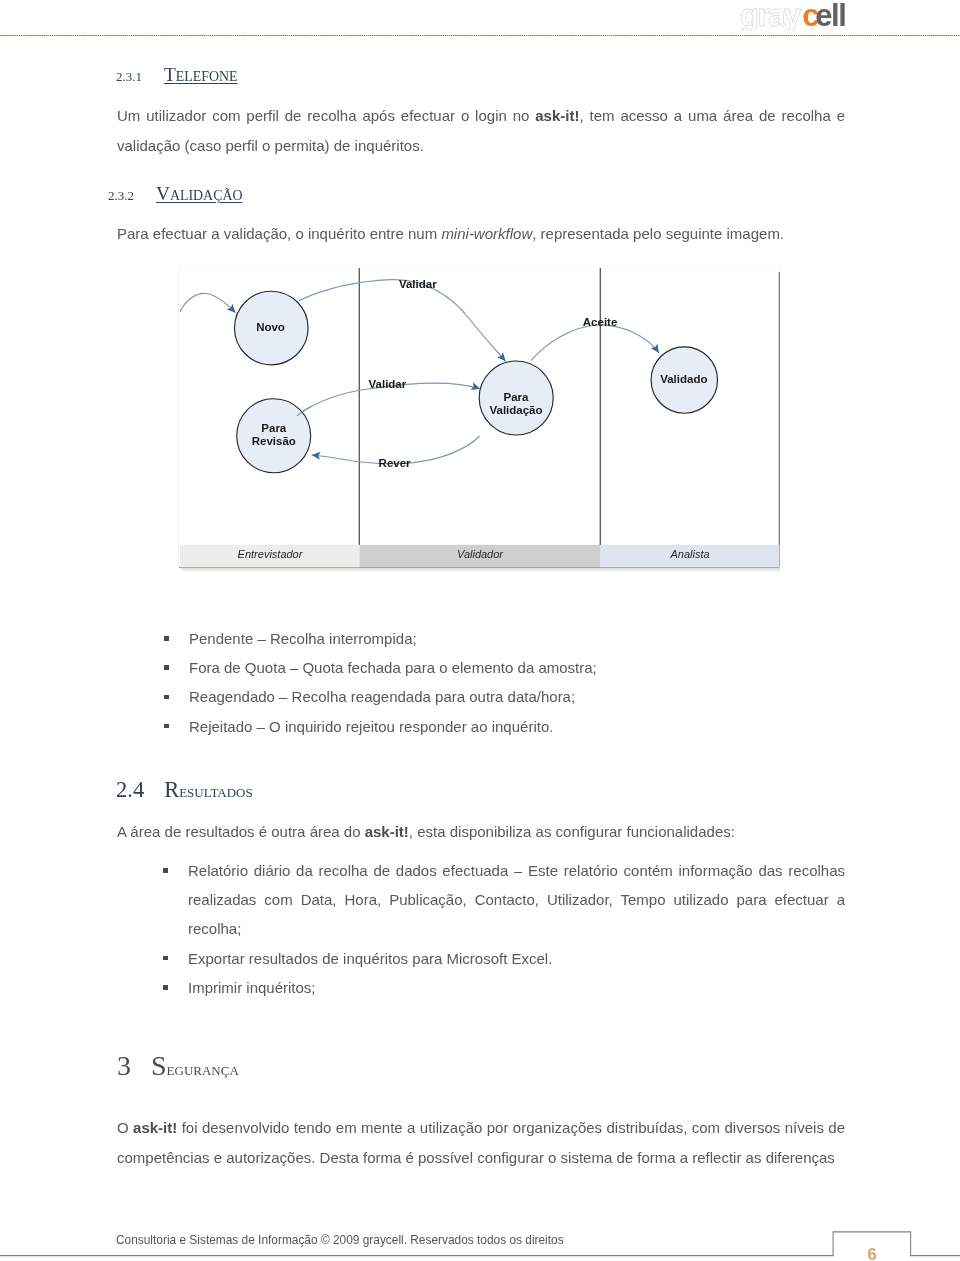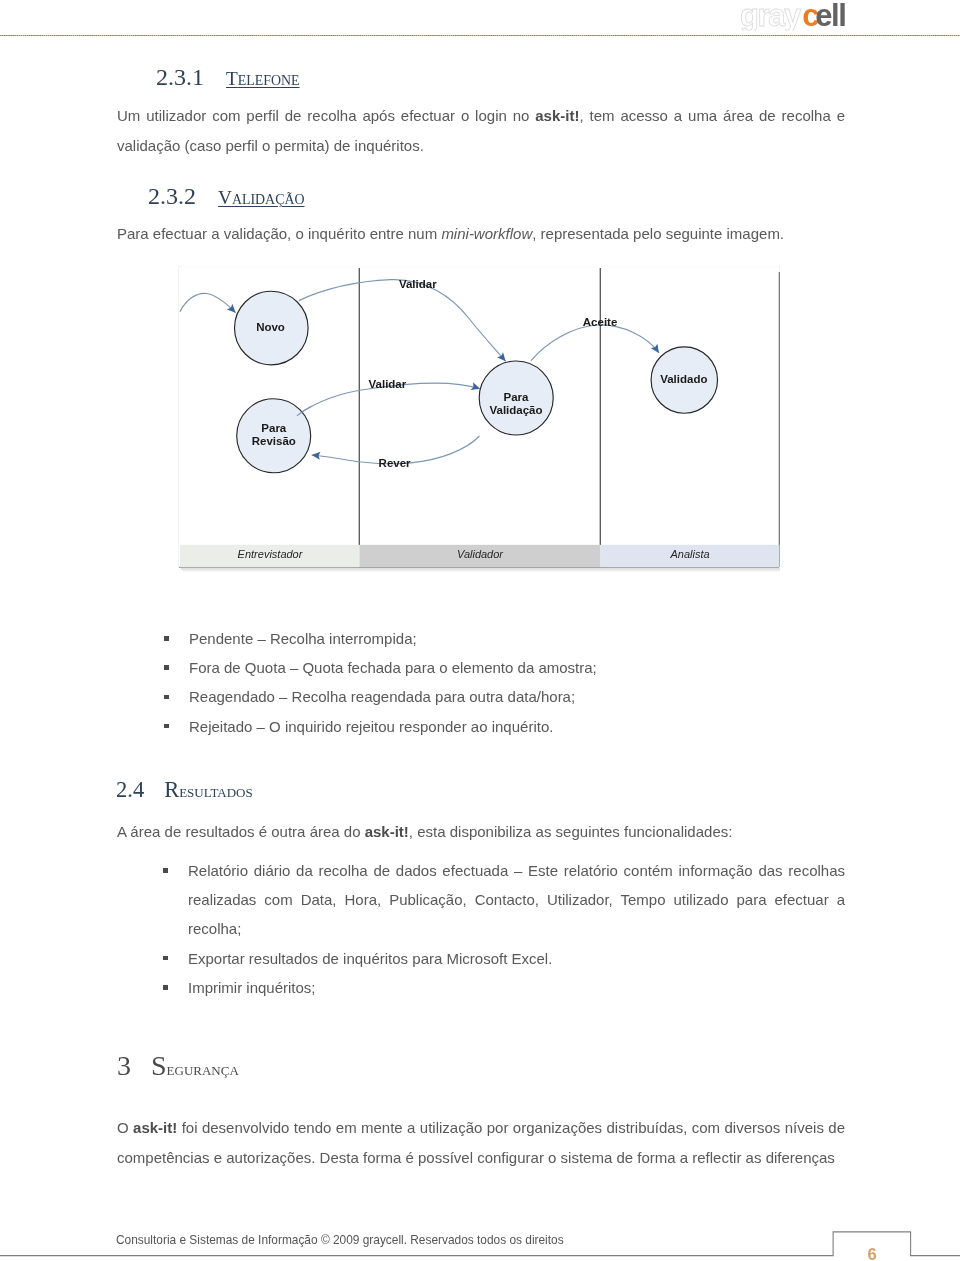--- a/index.html
+++ b/index.html
@@ -21,21 +21,21 @@
   .logo .lg-ell{fill:#636363;letter-spacing:-1.4px;}
   .hdr-dots{position:absolute;left:0;top:32px;width:960px;height:7px;
     background-image:
       radial-gradient(circle at 0.9px 3.5px, #8d7f66 0.62px, rgba(255,252,243,0) 0.95px),
       linear-gradient(#fffdf7,#fffdf7);
     background-size:2.08px 7px, 100% 100%;background-repeat:repeat-x, no-repeat;}
 
   
   .h3{position:absolute;font-family:"Liberation Serif",serif;color:#2e4159;
       white-space:nowrap;}
-  .h3 .num{font-size:24px;margin-left:40px;}
+  .h3 .num{font-size:13px;}
   .h3 .ttl{font-size:19.3px;text-decoration:underline;text-decoration-thickness:1.1px;
            text-underline-offset:2.2px;text-decoration-color:#2e4159;}
   .h3 .ttl .sc{font-size:13.9px;}
   .gap{display:inline-block;width:18px;}
   .gap-lg{width:16px;}
 
   .h2{position:absolute;font-family:"Liberation Serif",serif;color:#2e4159;white-space:nowrap;}
   .h2 .num{font-size:22.5px;}
   .h2 .ttl{font-size:22.5px;}
   .h2 .ttl .sc{font-size:13px;}
@@ -165,21 +165,21 @@
     <div class="bitem"><span>Fora de Quota – Quota fechada para o elemento da amostra;</span></div>
     <div class="bitem"><span>Reagendado – Recolha reagendada para outra data/hora;</span></div>
     <div class="bitem"><span>Rejeitado – O inquirido rejeitou responder ao inquérito.</span></div>
   </div>
 
   <div class="h2" style="left:116px;top:777px;">
     <span class="num">2.4</span>
     <span class="gap gap-lg"></span><span class="ttl"><span>R</span><span class="sc">ESULTADOS</span></span>
   </div>
 
-  <div class="para noj" style="left:117px;top:817px;width:728px;"><span>A área de resultados é outra área do </span><b>ask-it!</b><span>, esta disponibiliza as seguintes funcionalidades:</span></div>
+  <div class="para noj" style="left:117px;top:817px;width:728px;"><span>A área de resultados é outra área do </span><b>ask-it!</b><span>, esta disponibiliza as configurar funcionalidades:</span></div>
 
   <div class="blist" style="left:163px;top:856px;width:682px;">
     <div class="bitem"><span>Relatório diário da recolha de dados efectuada – Este relatório contém informação das recolhas realizadas com Data, Hora, Publicação, Contacto, Utilizador, Tempo utilizado para efectuar a recolha;</span></div>
     <div class="bitem noj"><span>Exportar resultados de inquéritos para Microsoft Excel.</span></div>
     <div class="bitem noj"><span>Imprimir inquéritos;</span></div>
   </div>
 
   <div class="h1" style="left:117px;top:1050px;">
     <span class="num">3</span>
     <span class="gap gap-lg"></span><span class="ttl"><span>S</span><span class="sc">EGURANÇA</span></span>

